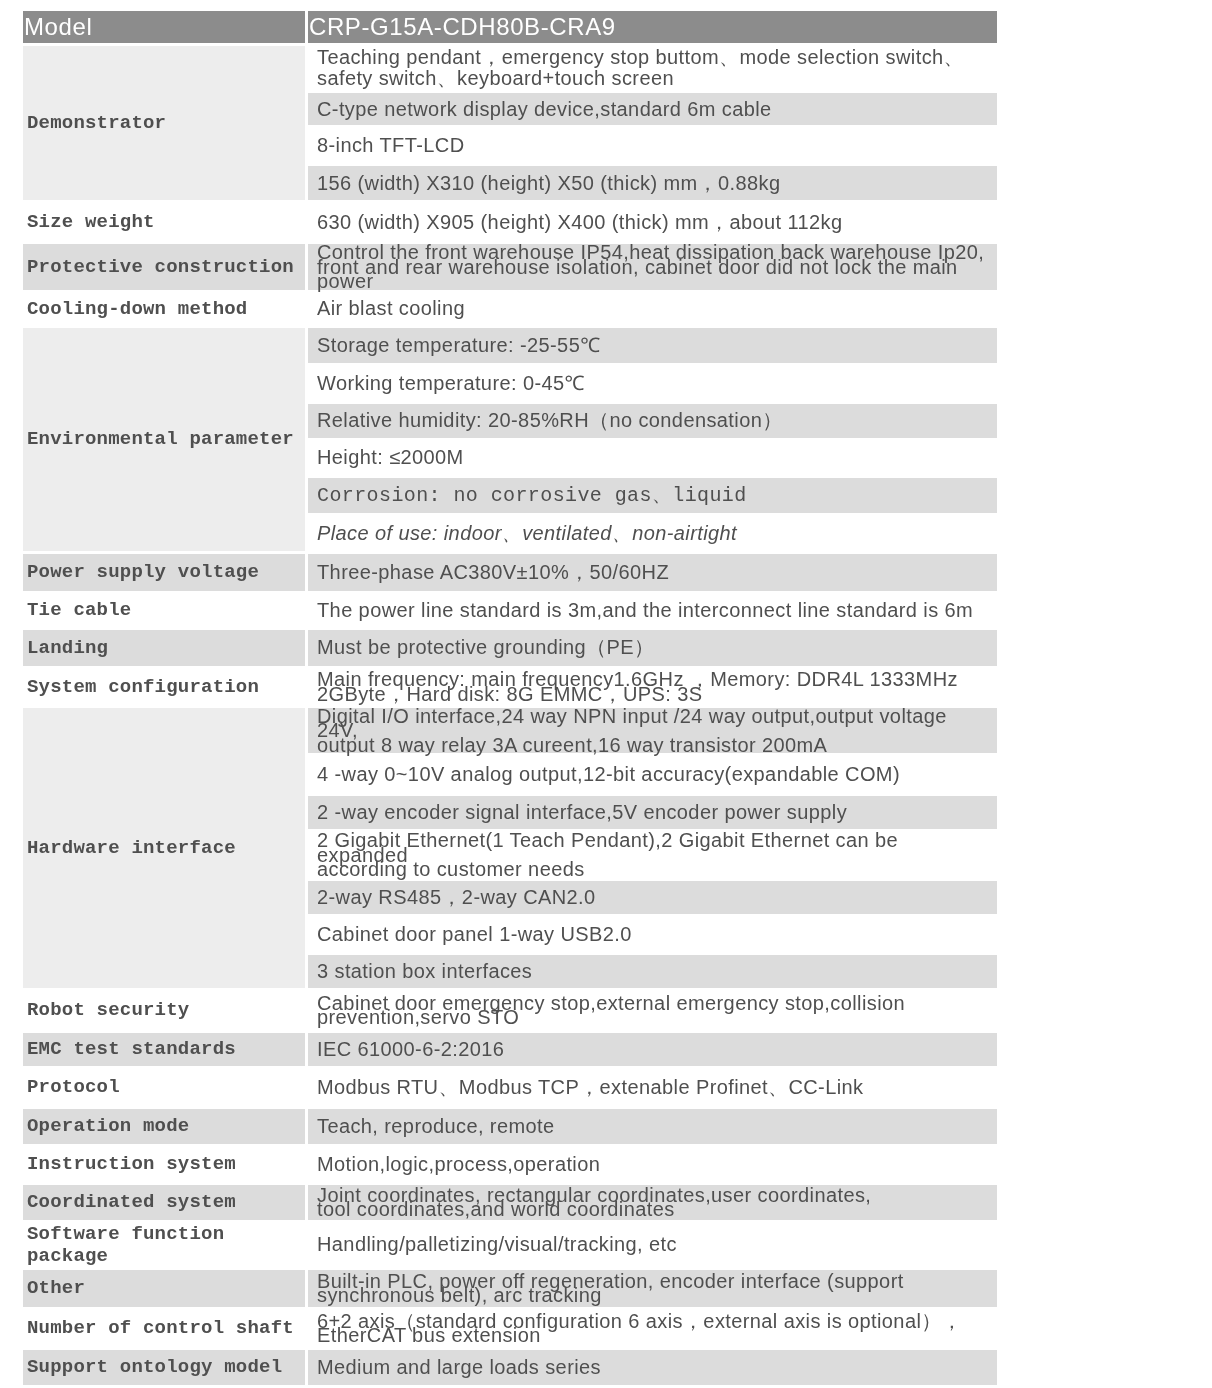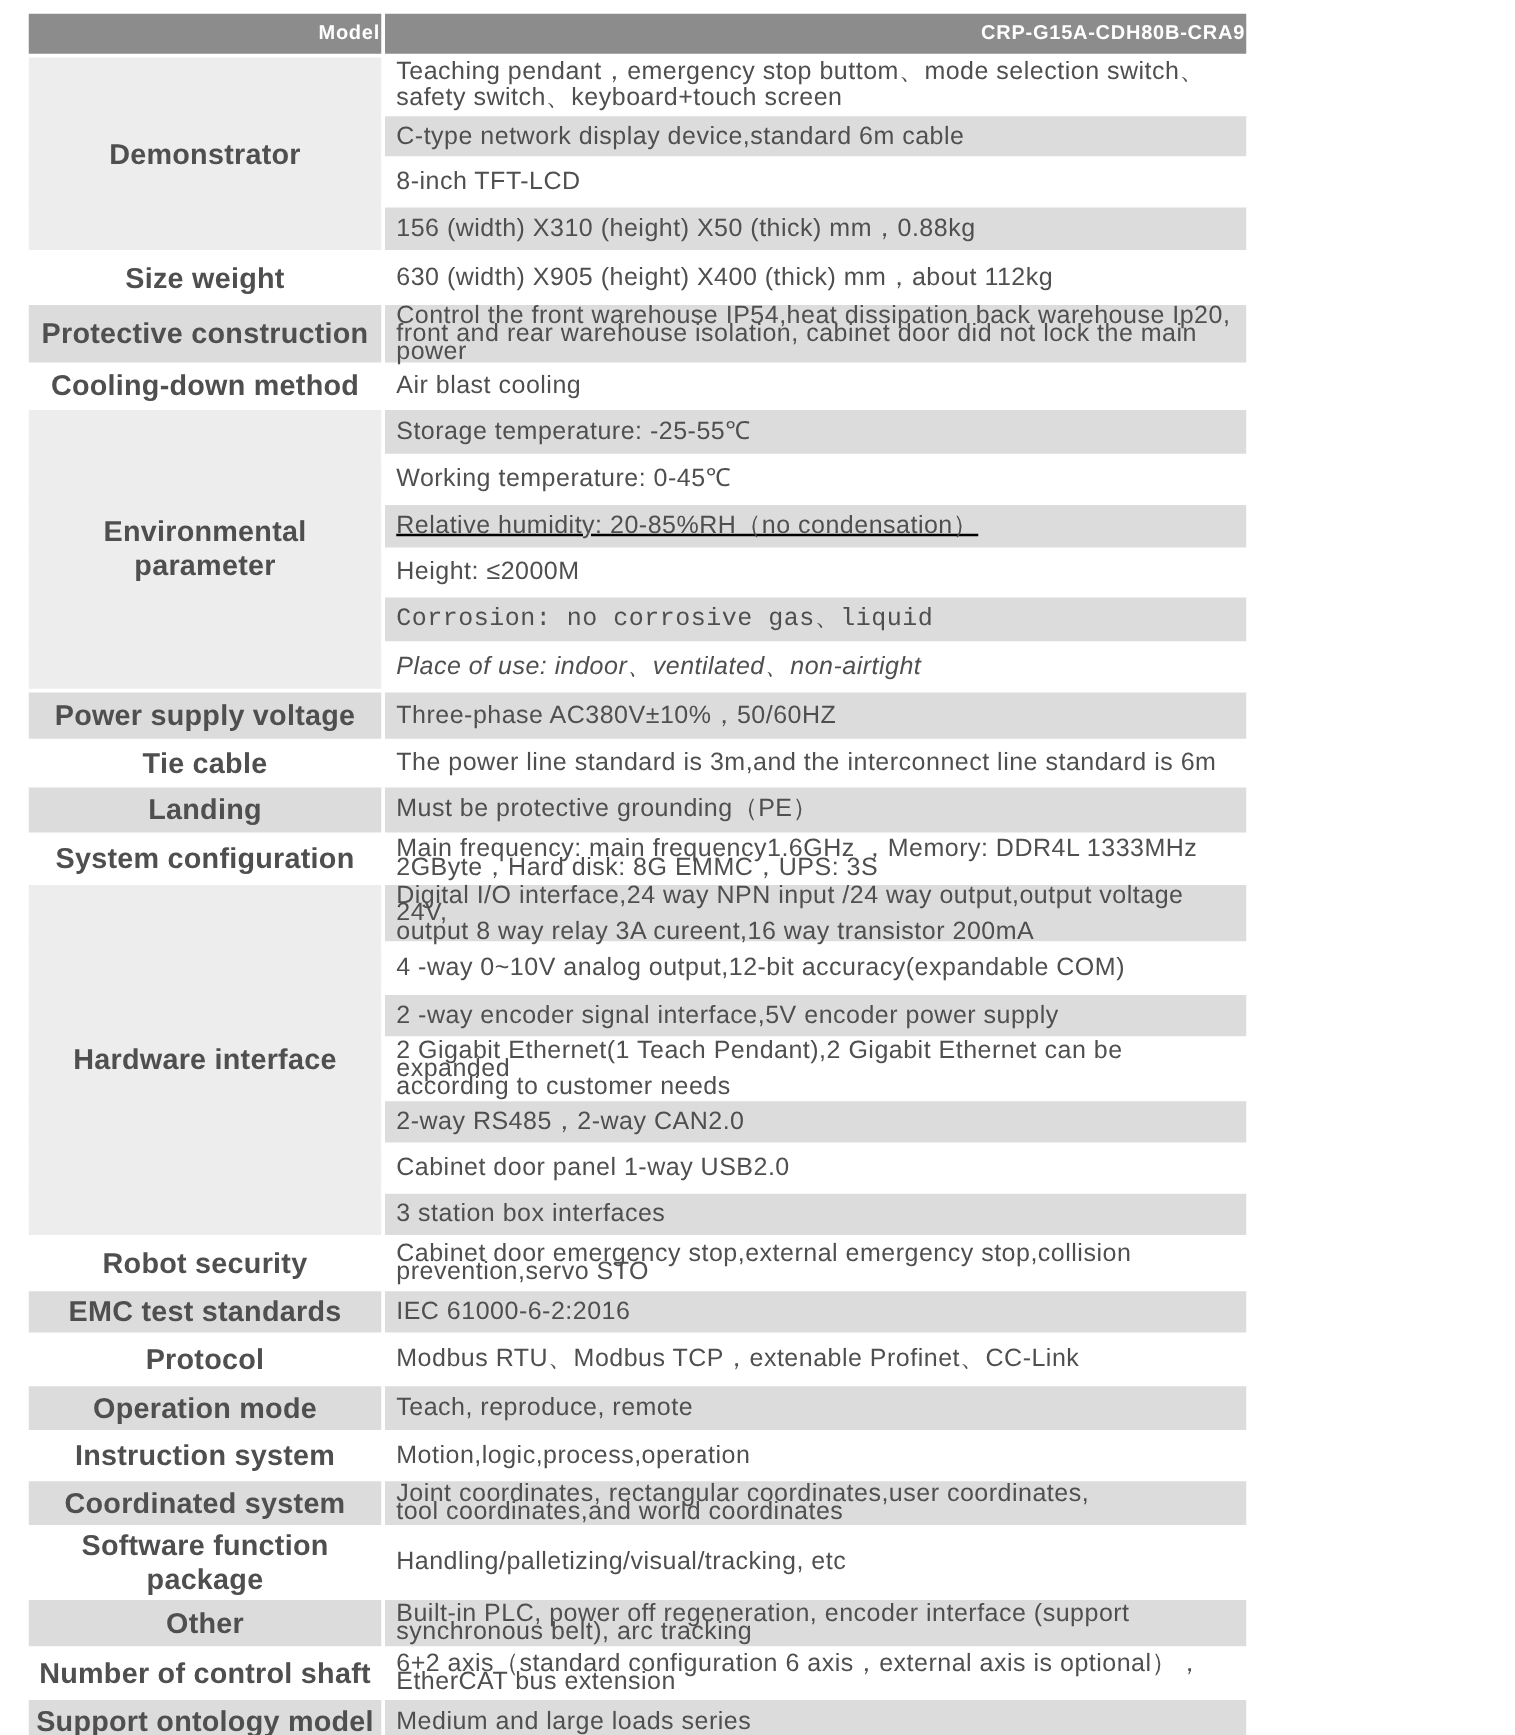--- a/index.html
+++ b/index.html
@@ -19,35 +19,36 @@
     table-layout:fixed;
     width:977px;
     margin:8px 0 0 20px;
   }
   .spec-table col.c-label{width:285px;}
   .spec-table col.c-value{width:692px;}
   .spec-table th,.spec-table td{border:3px solid #ffffff;}
   .spec-table thead th{
     background:var(--header-bg);
     color:#ffffff;
-    font-size:16px;
-    font-weight:bold;
+    font-size:24px;
+    font-weight:normal;
     letter-spacing:.6px;
     height:30px;
-    text-align:right;
+    text-align:left;
     vertical-align:middle;
   }
   td.label-cell{
-    text-align:center;
+    text-align:left;
     vertical-align:middle;
     font-weight:bold;
-    font-size:23px;
+    font-size:19px;
     color:var(--text);
     letter-spacing:.2px;
     padding:0 4px;
+    font-family:Liberation Mono, monospace;
   }
   td.value-cell{
     vertical-align:middle;
     font-size:20px;
     color:var(--text);
     letter-spacing:.4px;
     padding:1px 9px;
     line-height:21px;
     white-space:pre-line;
     overflow:visible;
@@ -107,21 +108,21 @@
           <td class="label-cell bg-white">Cooling-down method</td>
           <td class="value-cell bg-white">Air blast cooling</td>
         </tr>
         <tr style="height: 38px;">
           <td class="label-cell bg-merged" rowspan="6">Environmental parameter</td>
           <td class="value-cell bg-gray">Storage temperature:  -25-55℃</td>
         </tr>
         <tr style="height: 38px;">
           <td class="value-cell bg-white">Working temperature:  0-45℃</td>
         </tr>
-        <tr style="height: 37px; text-decoration: underline;">
+        <tr style="height: 37px;">
           <td class="value-cell bg-gray">Relative humidity:  20-85%RH（no condensation）</td>
         </tr>
         <tr style="height: 37px;">
           <td class="value-cell bg-white">Height:  ≤2000M</td>
         </tr>
         <tr style="height: 38px; font-family: Liberation Mono, monospace;">
           <td class="value-cell bg-gray">Corrosion:  no corrosive gas、liquid</td>
         </tr>
         <tr style="height: 38px; font-style: italic;">
           <td class="value-cell bg-white">Place of use:  indoor、ventilated、non-airtight</td>

